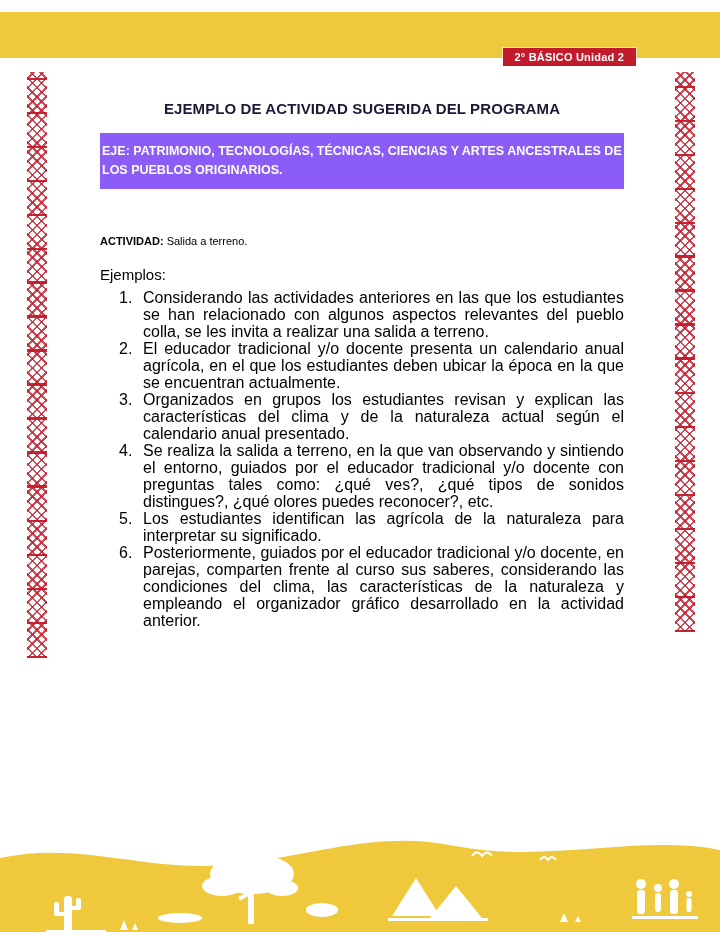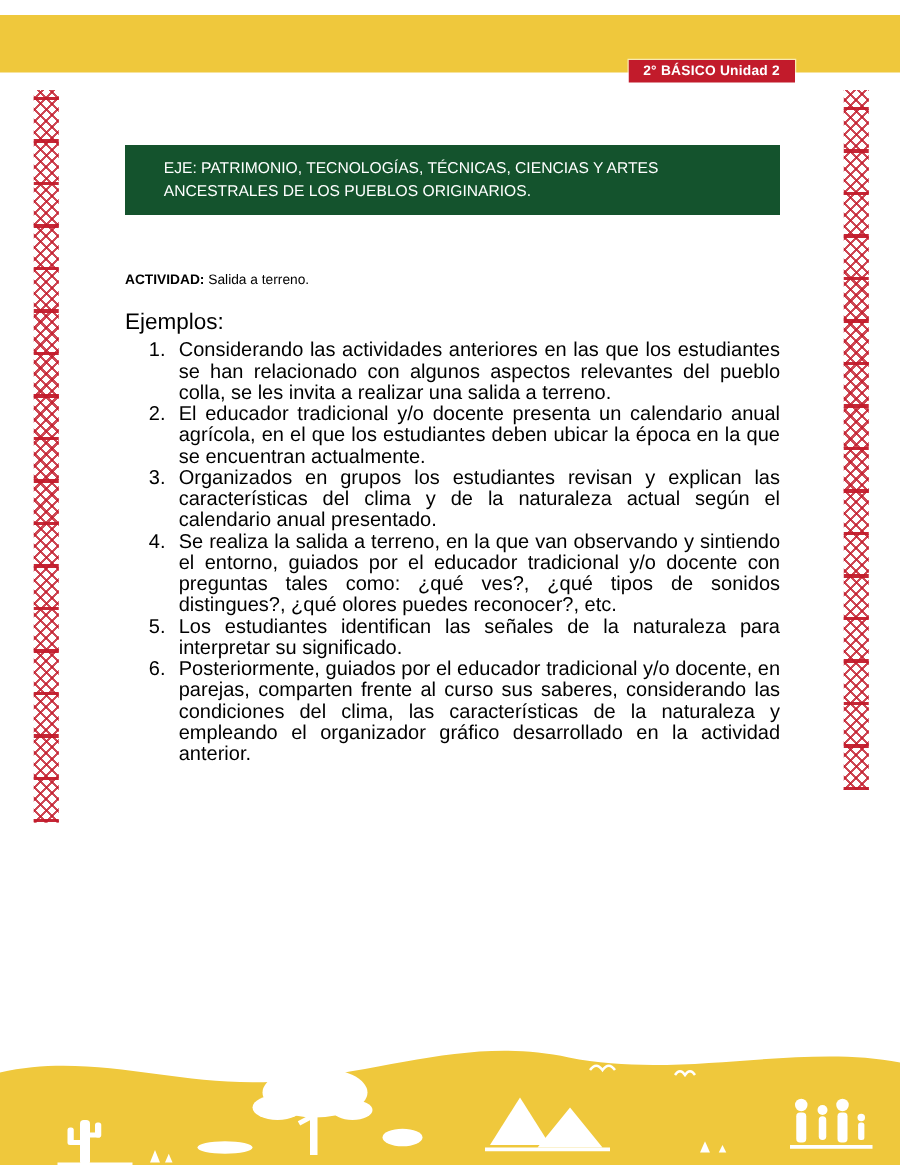--- a/index.html
+++ b/index.html
@@ -40,33 +40,33 @@
   .content{
     position:absolute;top:88px;left:100px;width:524px;
   }
   .title{
     margin:0;text-align:center;
     font-size:15px;font-weight:bold;color:#1B1B38;
     letter-spacing:.1px;
   }
   .eje-box{
     margin-top:16px;
-    background:#14532d;color:#fff;
-    font-size:12.5px;font-weight:normal;
+    background:#8b5cf6;color:#fff;
+    font-size:12.5px;font-weight:bold;
     line-height:1.5;
-    padding:9px 31px;
+    padding:9px 2px;
   }
   .activity{
     margin:44px 0 0 0;
     font-size:11px;line-height:17px;
   }
   .activity .b{font-weight:bold;}
   .examples-label{
     margin:16px 0 0 0;
-    font-size:18px;line-height:17px;
+    font-size:15px;line-height:17px;
   }
   ol.examples{
     margin:6px 0 0 0;
     padding:0 0 0 43px;
     list-style:none;
     counter-reset:ex;
     font-size:16px;line-height:17px;
   }
   ol.examples li{
     position:relative;
@@ -92,35 +92,36 @@
 
   <div class="top-band"></div>
 
   <div class="badge">2° BÁSICO Unidad 2</div>
 
   <div class="strip strip-left"></div>
   <div class="strip strip-right"></div>
 
   <div class="content">
 
+    <h1 class="title">EJEMPLO DE ACTIVIDAD SUGERIDA DEL PROGRAMA</h1>
 
     <div class="eje-box">
       <span>EJE: PATRIMONIO, TECNOLOGÍAS, TÉCNICAS, CIENCIAS Y ARTES ANCESTRALES DE LOS PUEBLOS ORIGINARIOS.</span>
     </div>
 
     <p class="activity"><span class="b">ACTIVIDAD:</span> <span>Salida a terreno.</span></p>
 
     <p class="examples-label">Ejemplos:</p>
 
     <ol class="examples">
       <li><span>Considerando las actividades anteriores en las que los estudiantes se han relacionado con algunos aspectos relevantes del pueblo colla, se les invita a realizar una salida a terreno.</span></li>
       <li><span>El educador tradicional y/o docente presenta un calendario anual agrícola, en el que los estudiantes deben ubicar la época en la que se encuentran actualmente.</span></li>
       <li><span>Organizados en grupos los estudiantes revisan y explican las características del clima y de la naturaleza actual según el calendario anual presentado.</span></li>
       <li><span>Se realiza la salida a terreno, en la que van observando y sintiendo el entorno, guiados por el educador tradicional y/o docente con preguntas tales como: ¿qué ves?, ¿qué tipos de sonidos distingues?, ¿qué olores puedes reconocer?, etc.</span></li>
-      <li><span>Los estudiantes identifican las señales de la naturaleza para interpretar su significado.</span></li>
+      <li><span>Los estudiantes identifican las agrícola de la naturaleza para interpretar su significado.</span></li>
       <li><span>Posteriormente, guiados por el educador tradicional y/o docente, en parejas, comparten frente al curso sus saberes, considerando las condiciones del clima, las características de la naturaleza y empleando el organizador gráfico desarrollado en la actividad anterior.</span></li>
     </ol>
 
   </div>
 
   <svg class="footer-art" viewBox="0 0 720 118" preserveAspectRatio="none" aria-hidden="true">
 
     <path d="M0,32 C80,14 150,48 235,38 C320,28 380,4 455,20 C545,38 640,8 720,24 L720,118 L0,118 Z" fill="#EFC83C"></path>
 
     <g fill="#FFFFFF">

